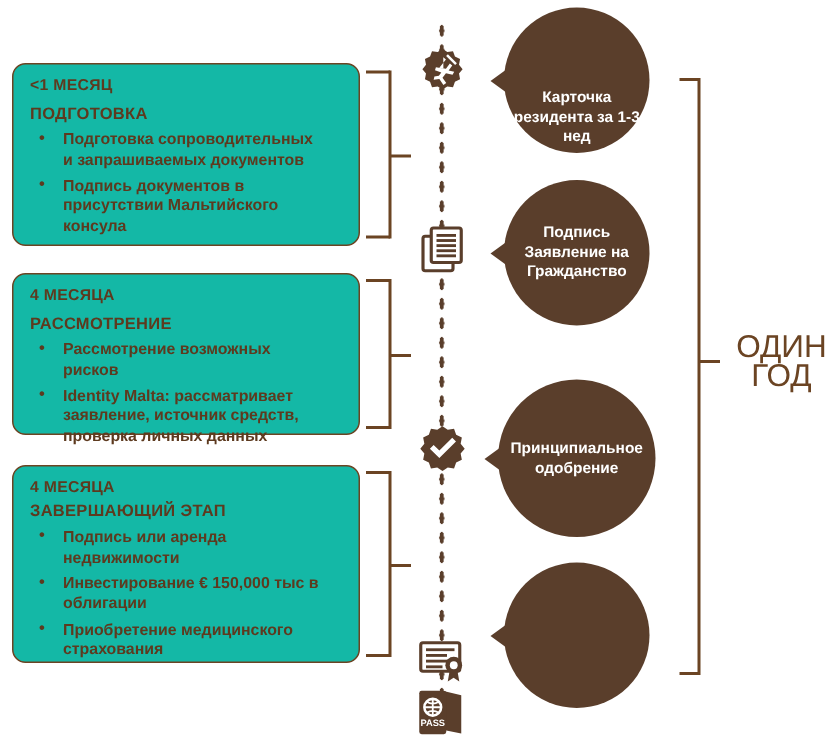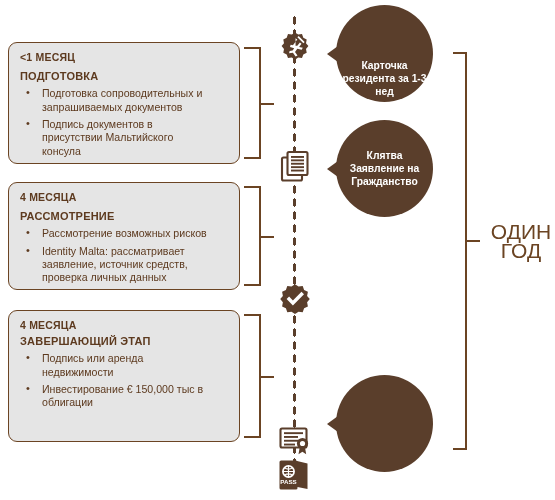--- a/index.html
+++ b/index.html
@@ -19,21 +19,21 @@
     left: 0; top: 0;
     width: 555px; height: 500px;
   }
 
   
   .stage-box {
     position: absolute;
     box-sizing: border-box;
     border: 1.6px solid #6b4423;
     border-radius: 9px;
-    background: #e5e5e5;
+    background: #14b8a6;
     color: #5d3a1f;
     padding: 9px 26px 8px 11px;
   }
   .stage-duration {
     font-size: 10.5px;
     font-weight: bold;
     letter-spacing: .2px;
     margin: 0 0 6px 0;
     line-height: 1.1;
   }
@@ -42,20 +42,21 @@
     font-weight: bold;
     letter-spacing: .2px;
     margin: 0 0 5px 0;
     line-height: 1.15;
   }
   .stage-title.tight { margin-top: -3px; }
   .bullets {
     list-style: none;
     margin: 0;
     padding: 0;
+    font-weight: bold;
   }
   .bullets li {
     position: relative;
     font-size: 10.6px;
     line-height: 13.4px;
     padding-left: 22px;
     margin-bottom: 4px;
   }
   .bullets li:last-child { margin-bottom: 0; }
   .bullets li::before {
@@ -231,20 +232,21 @@
     <div class="cap bot"></div>
     <div class="stub"></div>
   </div>
 
   <div class="stage-box" id="box3">
     <div class="stage-duration">4 МЕСЯЦА</div>
     <div class="stage-title tight">ЗАВЕРШАЮЩИЙ ЭТАП</div>
     <ul class="bullets">
       <li>Подпись или аренда недвижимости</li>
       <li>Инвестирование € 150,000 тыс в облигации</li>
+      <li>Приобретение медицинского страхования</li>
     </ul>
   </div>
   <div class="brace" id="brace3">
     <div class="cap top"></div>
     <div class="vert"></div>
     <div class="cap bot"></div>
     <div class="stub"></div>
   </div>
 
   <div id="timeline"></div>
@@ -302,21 +304,25 @@
       <text x="12.5" y="26.2" font-family="Liberation Sans, sans-serif" font-size="6.2" font-weight="bold" fill="#ffffff" text-anchor="middle">PASS</text>
     </svg>
   </div>
 
   <div class="bubble" id="bubble1">
     <span class="tail"></span>
     <span>Карточка резидента за 1-3 нед</span>
   </div>
   <div class="bubble" id="bubble2">
     <span class="tail"></span>
-    <span>Клятва Заявление на Гражданство</span>
+    <span>Подпись Заявление на Гражданство</span>
+  </div>
+  <div class="bubble" id="bubble3">
+    <span class="tail"></span>
+    <span>Принципиальное одобрение</span>
   </div>
   <div class="bubble" id="bubble4">
     <span class="tail"></span>
   </div>
 
   <div id="total-bracket">
     <div class="cap top"></div>
     <div class="vert"></div>
     <div class="cap bot"></div>
     <div class="stub"></div>

